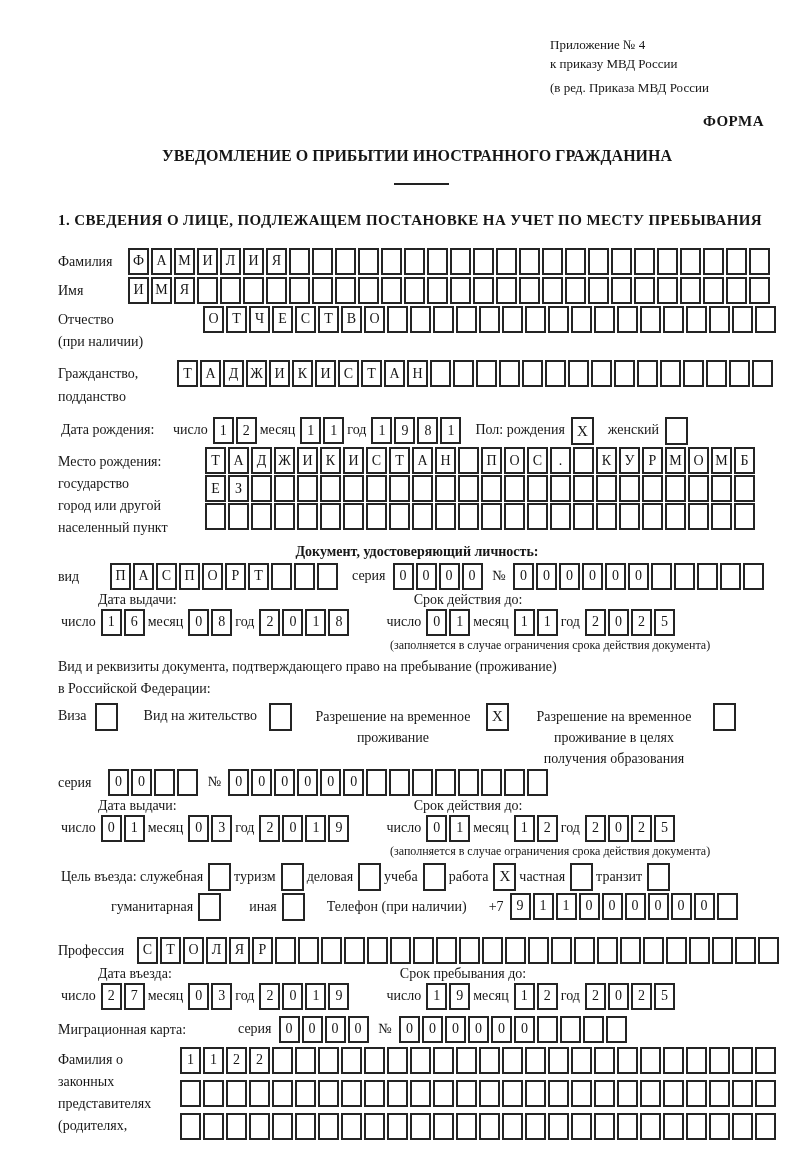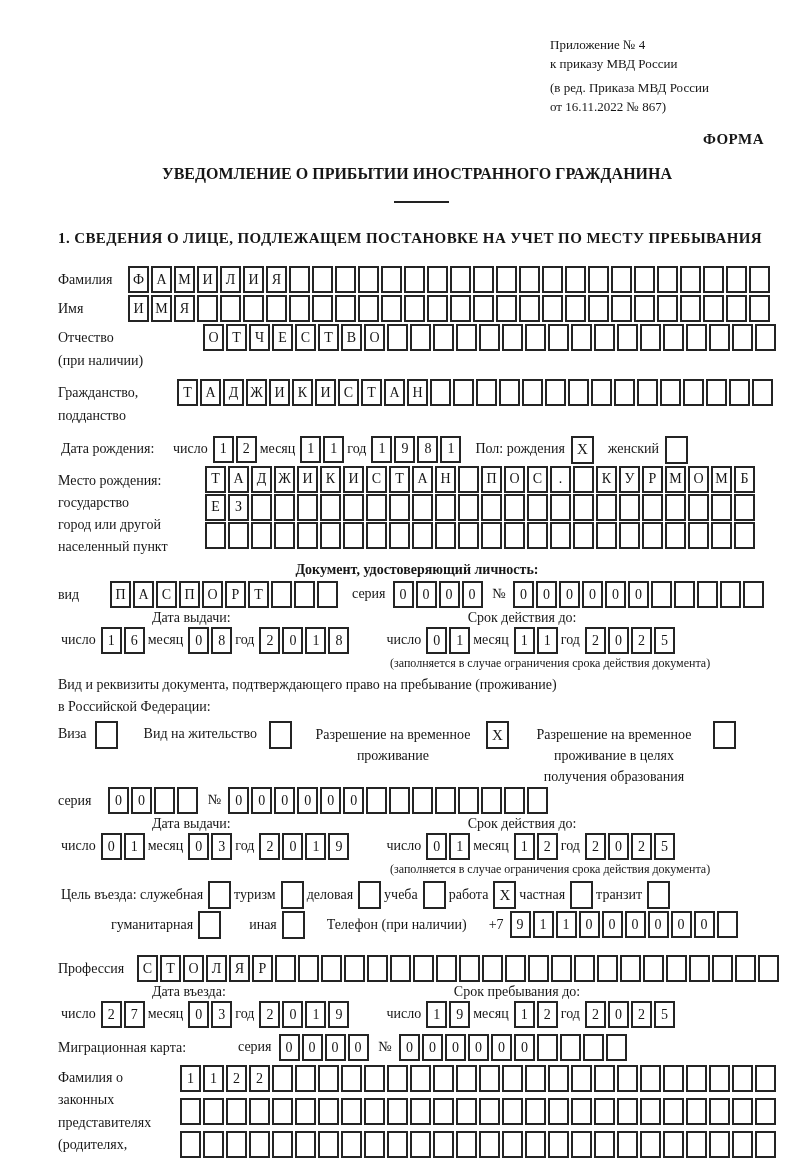--- a/index.html
+++ b/index.html
@@ -54,21 +54,21 @@
   .r-birthplace .flabel { width:147px; line-height:1.58; padding-top:4px; }
   .bp-rows { display:flex; flex-direction:column; gap:1px; }
 
   .doc-heading { text-align:center; font-weight:bold; font-size:14px; margin-top:4px; margin-bottom:3px; }
 
   .r-dockind .flabel { width:52px; }
   .ser-label { padding:5px 7px 0 14px; }
   .num-label { padding:5px 7px 0 10px; }
 
   .two-head { display:flex; margin-top:2px; font-size:14px; }
-  .two-head .h1 { margin-left:94px; }
+  .two-head .h1 { margin-left:40px; }
   .two-head .h2 { margin-left:237px; }
   .two-head.entry .h2 { margin-left:228px; }
 
   .date-row { margin-top:1px; }
   .grp-gap { width:34px; flex:0 0 auto; }
   .note { font-size:12px; margin-top:2px; margin-left:332px; }
 
   .plain-line { margin-top:6px; }
 
   .r-permit-type { margin-top:6px; }
@@ -101,21 +101,20 @@
 </style>
 </head>
 <body>
 
 <div class="page">
 
   <div class="appendix">
     <div>Приложение № 4</div>
     <div>к приказу МВД России</div>
     <div class="grp2">(в ред. Приказа МВД России</div>
-    <div>от 16.11.2022 № 867)</div>
   </div>
 
   <div class="form-label">ФОРМА</div>
 
   <div class="title">
     <div>УВЕДОМЛЕНИЕ О ПРИБЫТИИ ИНОСТРАННОГО ГРАЖДАНИНА</div>
     <div>
       <span class="blank-line"></span>
     </div>
   </div>

